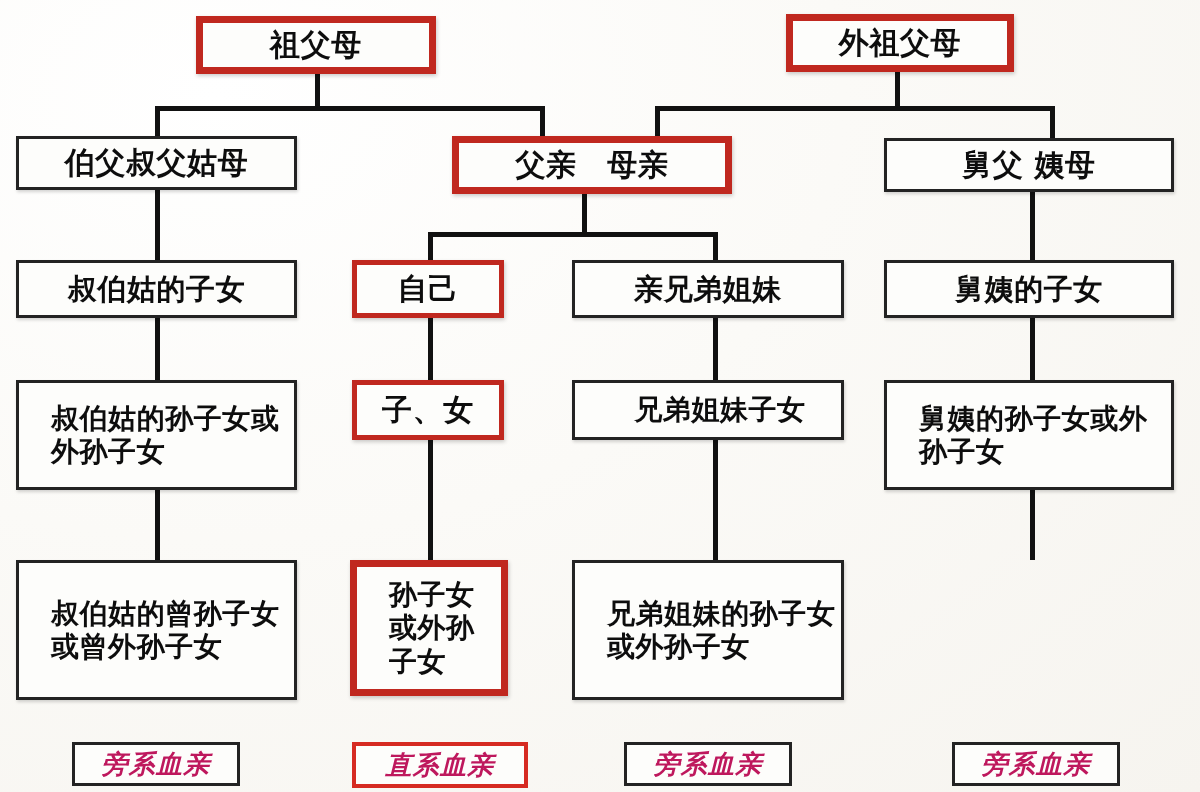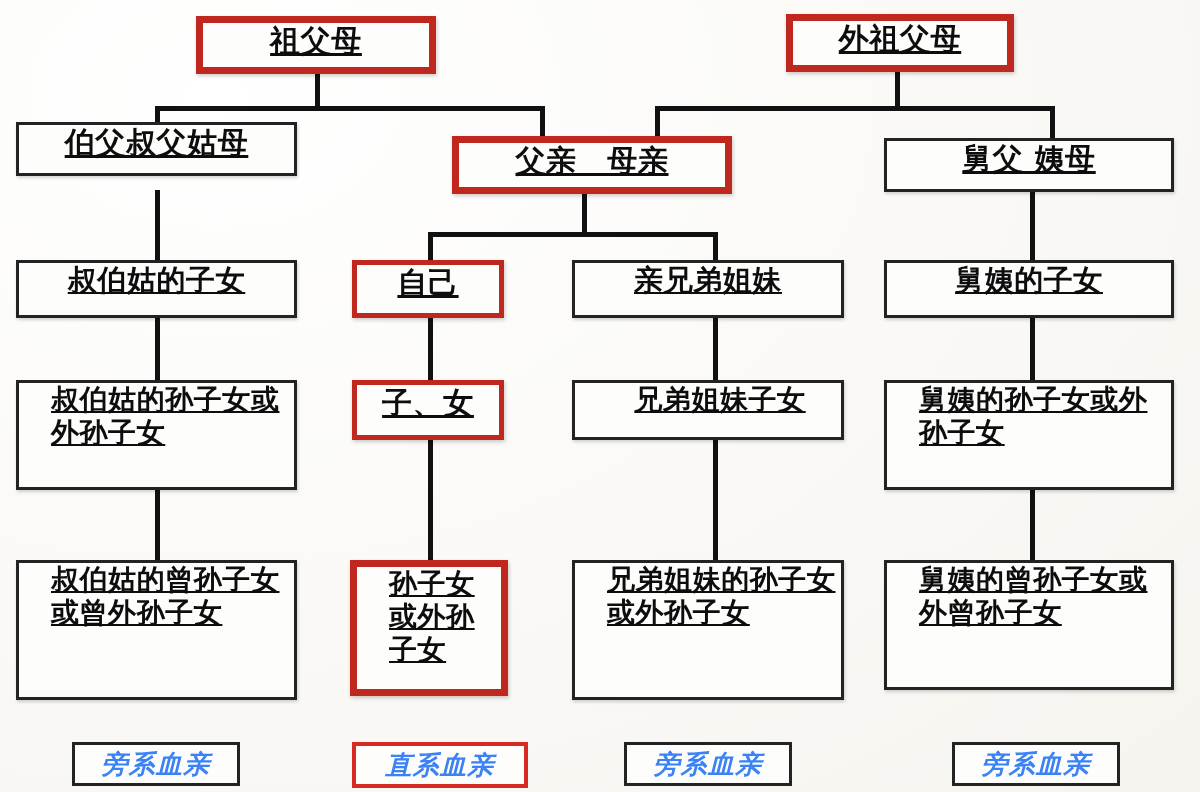--- a/index.html
+++ b/index.html
@@ -17,46 +17,45 @@
   .ln{position:absolute;background:#111111;}
   .ln.h{height:5px;}
   .ln.v{width:5px;}
 
   
   .node{
     position:absolute;
     box-sizing:border-box;
     background:#fdfdfb;
     display:flex;
-    align-items:flex-start;
+    align-items:center;
     justify-content:center;
     text-align:center;
     color:#0d0d0d;
     font-weight:700;
     letter-spacing:0.02em;
     line-height:1.18;
     z-index:3;
     overflow:hidden;
-    text-decoration:underline;
   }
   .node .txt{display:block;padding:0 4px;}
   .node.black{border:3px solid #232323;box-shadow:1px 2px 3px rgba(0,0,0,.17);}
   .node.red{border:7px solid #c0281f;box-shadow:1px 2px 4px rgba(0,0,0,.20);}
   .node.red.thin{border-width:5px;}
 
   .align-left{justify-content:flex-start;text-align:left;}
   .align-left .txt{padding-left:8px;}
 
   
   .legend{
     position:absolute;
     box-sizing:border-box;
     background:#fdfdfb;
     display:flex;align-items:center;justify-content:center;
-    color:#3b82f6;
+    color:#be185d;
     font-weight:700;
     letter-spacing:.05em;
     font-style:italic;
     z-index:3;
   }
   .legend.black{border:3px solid #232323;}
   .legend.red{border:4px solid #d62b22;}
 
   .f30{font-size:30px;}
   .f29{font-size:29px;}
@@ -98,21 +97,21 @@
   <div class="ln v" style="left:1030px;top:490px;height:70px;"></div>
 
   <div class="node red f30" style="left:196px;top:16px;width:240px;height:58px;">
     <span class="txt">祖父母</span>
   </div>
 
   <div class="node red f30" style="left:786px;top:14px;width:228px;height:58px;">
     <span class="txt">外祖父母</span>
   </div>
 
-  <div class="node black f30" style="left:16px;top:122px;width:281px;height:54px;">
+  <div class="node black f30" style="left:16px;top:136px;width:281px;height:54px;">
     <span class="txt">伯父叔父姑母</span>
   </div>
 
   <div class="node red f30" style="left:452px;top:136px;width:280px;height:58px;">
     <span class="txt">父亲　母亲</span>
   </div>
 
   <div class="node black f30" style="left:884px;top:138px;width:290px;height:54px;">
     <span class="txt">舅父 姨母</span>
   </div>
@@ -154,23 +153,20 @@
   </div>
 
   <div class="node red f28 align-left" style="left:350px;top:560px;width:158px;height:136px;">
     <span class="txt">孙子女或外孙子女</span>
   </div>
 
   <div class="node black f28 align-left" style="left:572px;top:560px;width:272px;height:140px;">
     <span class="txt">兄弟姐妹的孙子女或外孙子女</span>
   </div>
 
-  <div class="node black f28 align-left" style="left:884px;top:560px;width:290px;height:130px;">
-    <span class="txt">舅姨的曾孙子女或外曾孙子女</span>
-  </div>
 
   <div class="legend black f26" style="left:72px;top:742px;width:168px;height:44px;">
     <span>旁系血亲</span>
   </div>
 
   <div class="legend red f26" style="left:352px;top:742px;width:176px;height:46px;">
     <span>直系血亲</span>
   </div>
 
   <div class="legend black f26" style="left:624px;top:742px;width:168px;height:44px;">

